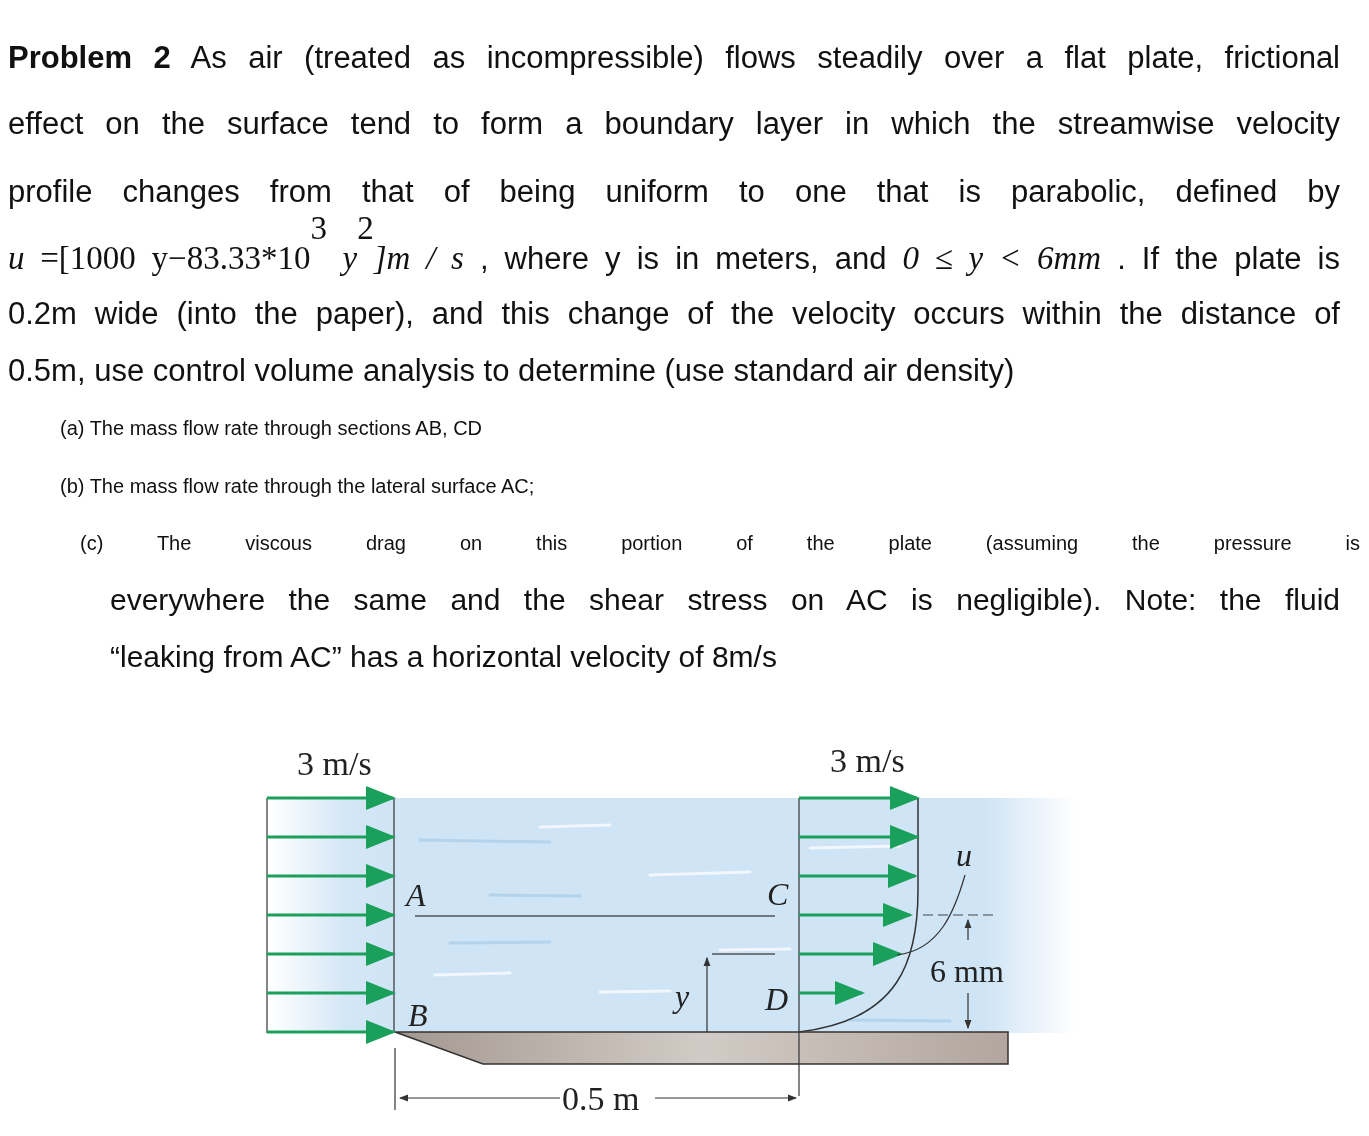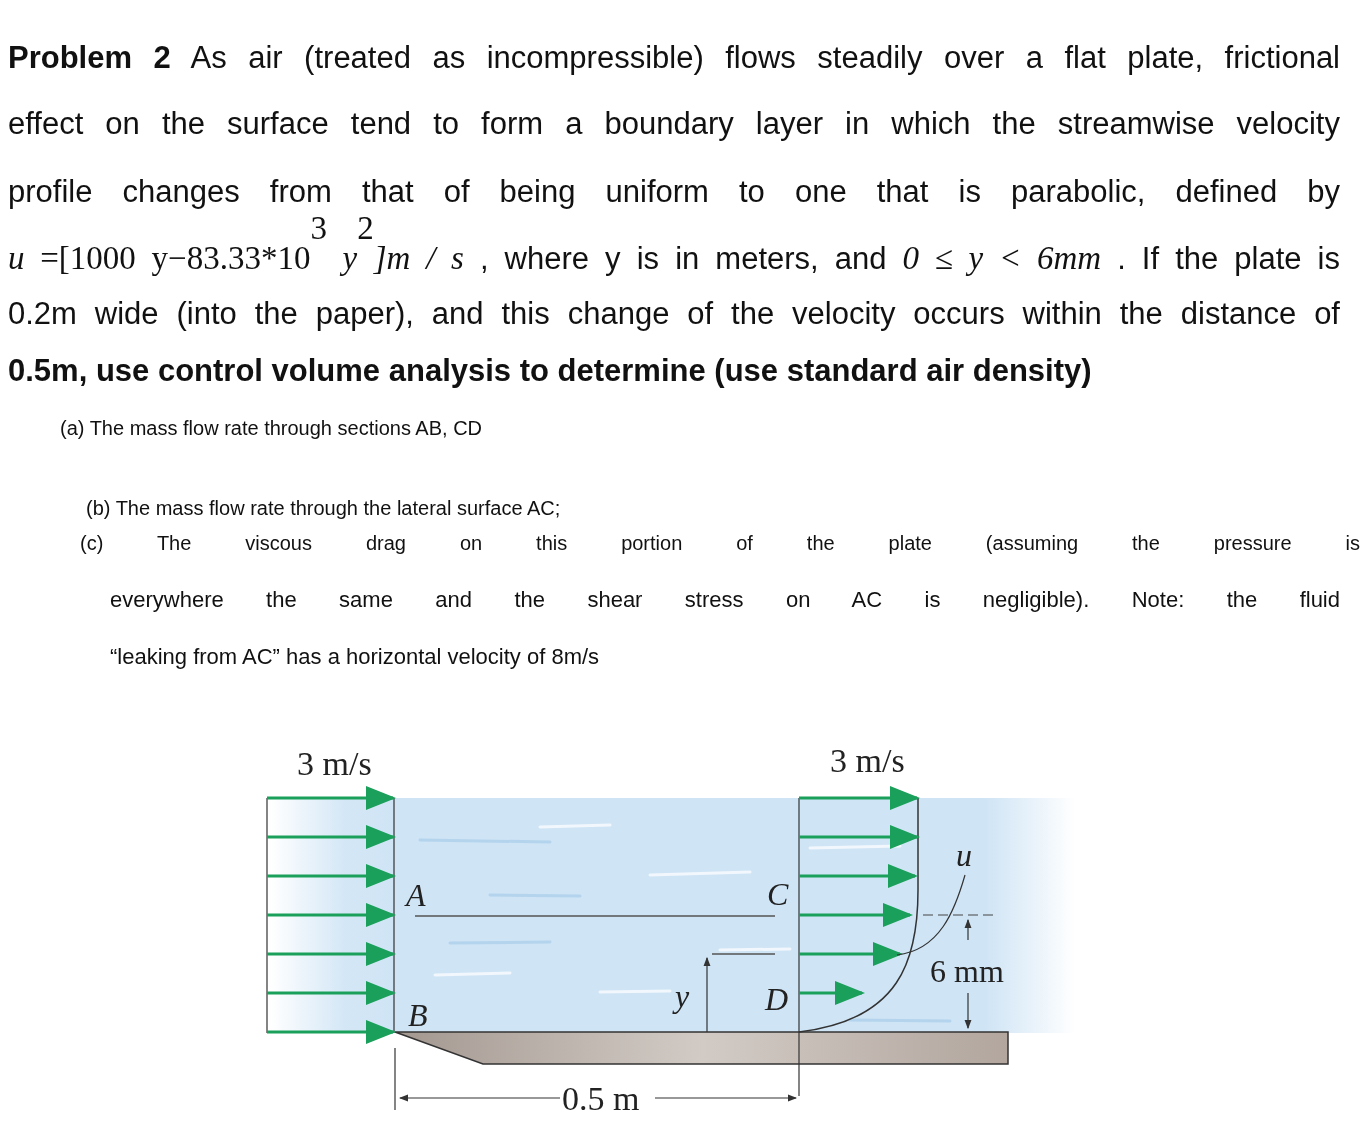--- a/index.html
+++ b/index.html
@@ -6,38 +6,38 @@
     body { width: 1369px; height: 1136px; position: relative; overflow: hidden;
            font-family: "Liberation Sans", sans-serif; color: #111111; }
     .line { position: absolute; left: 8px; width: 1332px; font-size: 31px; line-height: 40px;
             white-space: nowrap; }
     .just { text-align: justify; text-align-last: justify; }
     .bold { font-weight: bold; }
     .math { font-family: "Liberation Serif", serif; font-size: 33px; }
     .mi { font-style: italic; }
     sup { font-size: 0.55em; vertical-align: 0.9em; line-height: 0; }
     .item { position: absolute; left: 60px; font-size: 20px; line-height: 40px; white-space: nowrap; }
-    .cont { position: absolute; left: 110px; width: 1230px; font-size: 22px; line-height: 40px; white-space: nowrap; }
+    .cont { position: absolute; left: 110px; width: 1230px; font-size: 30px; line-height: 40px; white-space: nowrap; }
     #figure { position: absolute; left: 250px; top: 730px; width: 850px; height: 400px; }
     svg text { font-family: "Liberation Serif", serif; }
   </style>
 </head>
 <body>
 
 <div class="line just" style="top:38px;"><span class="bold">Problem 2</span><span> As air (treated as incompressible) flows steadily over a flat plate, frictional</span></div>
 <div class="line just" style="top:104px;">effect on the surface tend to form a boundary layer in which the streamwise velocity</div>
 <div class="line just" style="top:161px;margin-top:11px;">profile changes from that of being uniform to one that is parabolic, defined by</div>
 
 <div class="line just" style="top:228px;"><span class="math mi">u</span><span class="math"> =[1000 y−83.33*10</span><sup class="math">3</sup><span class="math mi"> y</span><sup class="math">2</sup><span class="math mi">]m / s</span><span> , where y is in meters, and </span><span class="math mi">0 ≤ y &lt; 6mm</span><span> . If the plate is</span></div>
 
 <div class="line just" style="top:294px;">0.2m wide (into the paper), and this change of the velocity occurs within the distance of</div>
-<div class="line" style="top:351px;font-weight:bold;">0.5m, use control volume analysis to determine (use standard air density)</div>
+<div class="line" style="top:351px;">0.5m, use control volume analysis to determine (use standard air density)</div>
 
 <div class="item" style="top:408px;"><span>(a)</span> <span>The mass flow rate through sections AB, CD</span></div>
-<div class="item" style="top:488px;margin-left:26px;"><span>(b)</span> <span>The mass flow rate through the lateral surface AC;</span></div>
+<div class="item" style="top:466px;"><span>(b)</span> <span>The mass flow rate through the lateral surface AC;</span></div>
 <div class="item just" style="top:523px; width:1280px;margin-left:20px;"><span>(c)</span> <span>The viscous drag on this portion of the plate (assuming the pressure is</span></div>
 <div class="cont just" style="top:580px;">everywhere the same and the shear stress on AC is negligible). Note: the fluid</div>
 <div class="cont" style="top:637px;">“leaking from AC” has a horizontal velocity of 8m/s</div>
 
 <div id="figure">
   <svg width="850" height="400" viewBox="0 0 850 400" xmlns="http://www.w3.org/2000/svg">
     <defs>
       <linearGradient id="fadeL" x1="0" x2="1" y1="0" y2="0">
         <stop offset="0" stop-color="#cfe4f5" stop-opacity="0"></stop>
         <stop offset="0.6" stop-color="#cfe4f5" stop-opacity="0.9"></stop>

